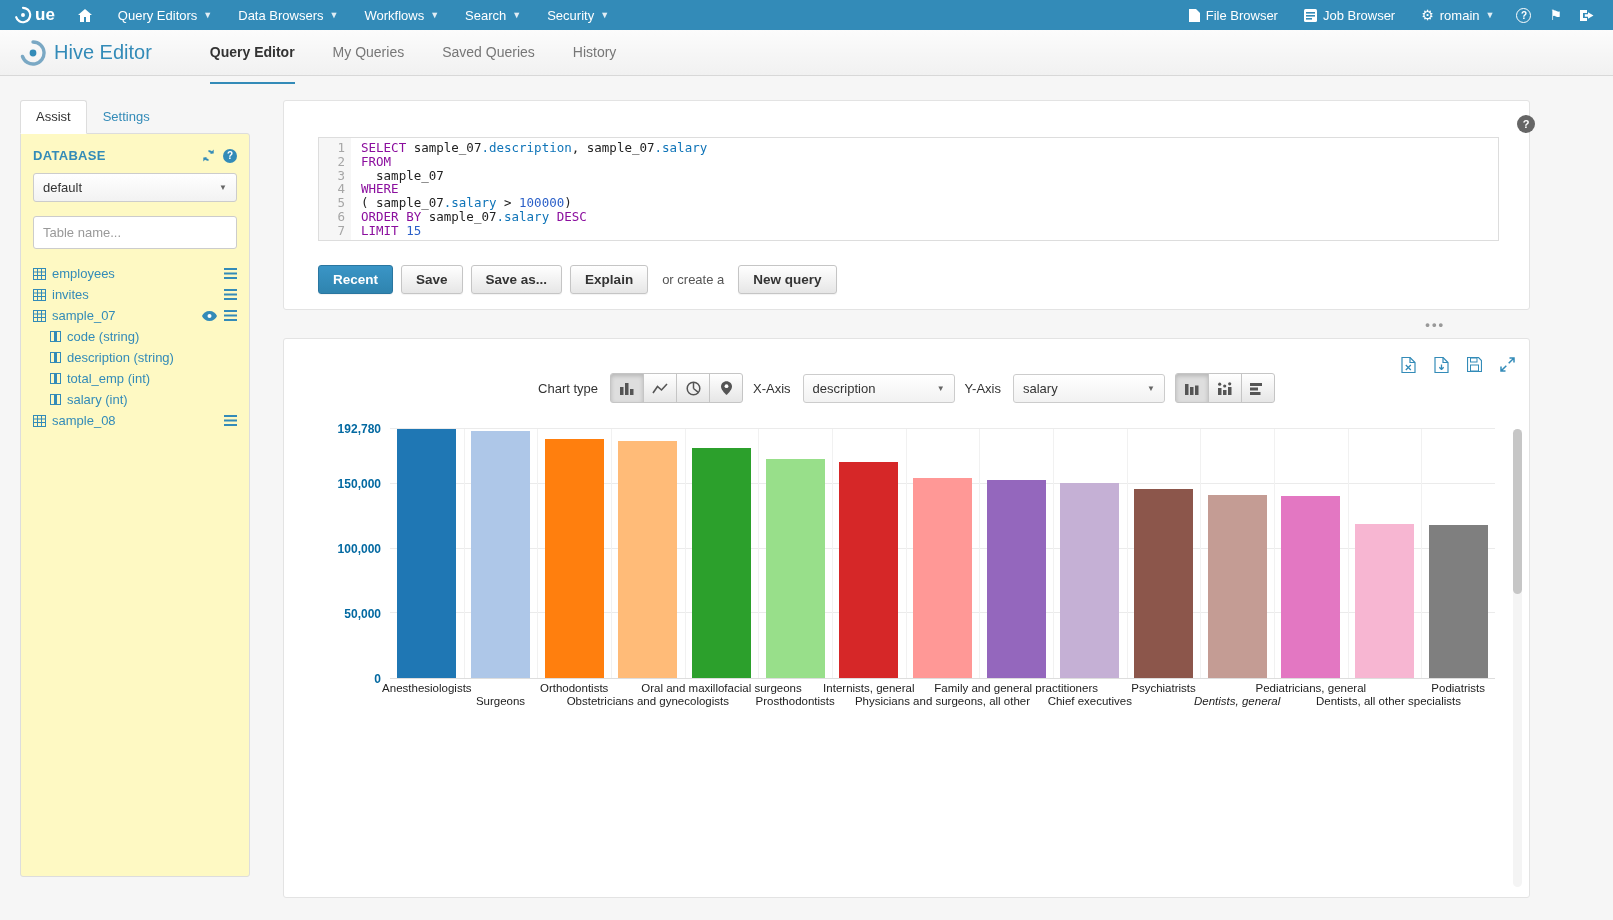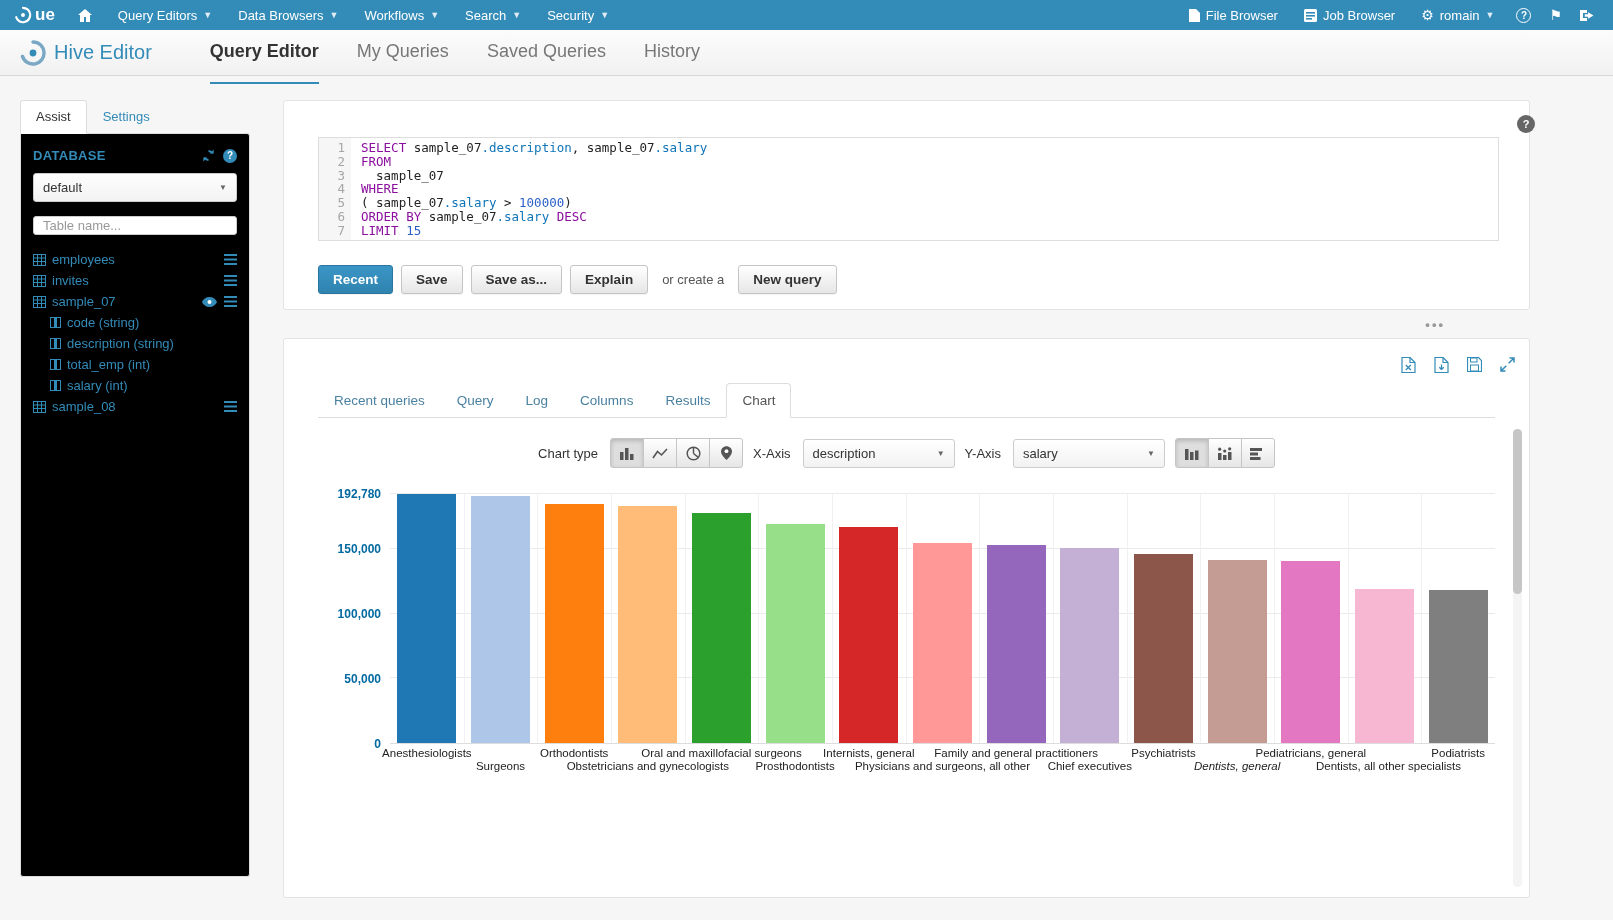--- a/index.html
+++ b/index.html
@@ -15,41 +15,41 @@
   .flex-spacer { flex:1; }
   .nav-icon { display:flex; align-items:center; padding:0 9px; height:30px; cursor:pointer; }
   .qcircle { width:15px; height:15px; border:1.5px solid #fff; border-radius:50%; font-size:10px; font-weight:bold; display:flex; align-items:center; justify-content:center; }
   .glyph { font-size:14px; line-height:1; }
 
   
   .subnav { height:46px; background:linear-gradient(#fcfcfc,#f1f1f1); border-bottom:1px solid #d8d8d8; display:flex; align-items:center; padding:0 20px; }
   .app-brand { display:flex; align-items:center; gap:8px; cursor:pointer; }
   .app-title { color:#338bb8; font-size:20px; }
   .subnav-tabs { display:flex; gap:38px; margin-left:58px; height:46px; align-items:center; }
-  .subnav-tab { color:#777; cursor:pointer; font-size:18px; height:62px; display:flex; align-items:center; border-bottom:2px solid transparent; }
+  .subnav-tab { color:#777; cursor:pointer; font-size:14px; height:62px; display:flex; align-items:center; border-bottom:2px solid transparent; }
   .subnav-tab.active { color:#333; font-weight:bold; border-bottom:2px solid #338bb8; }
 
   
   .content { display:flex; padding:24px 83px 0 20px; }
   .sidebar { width:230px; flex:none; }
   .main { flex:1; margin-left:33px; min-width:0; }
 
   
   .side-tabs { display:flex; }
   .side-tab { padding:8px 15px; font-size:13px; color:#338bb8; cursor:pointer; border:1px solid transparent; border-radius:3px 3px 0 0; }
   .side-tab.active { background:#fff; color:#333; border-color:#ddd; border-bottom-color:#fff; margin-bottom:-1px; position:relative; z-index:2; }
-  .side-body { background:#000000; border:1px solid #ddd; border-radius:0 3px 3px 3px; padding:14px 12px; height:744px; }
+  .side-body { background:#fef9c3; border:1px solid #ddd; border-radius:0 3px 3px 3px; padding:14px 12px; height:744px; }
   .db-header { display:flex; align-items:center; margin-bottom:10px; }
   .db-label { color:#338bb8; font-weight:bold; font-size:13px; letter-spacing:.3px; }
   .db-icons { margin-left:auto; display:flex; align-items:center; gap:7px; }
   .qmark-blue { width:14px; height:14px; background:#338bb8; color:#fff; border-radius:50%; font-size:10px; font-weight:bold; display:flex; align-items:center; justify-content:center; cursor:pointer; }
   .select { height:29px; border:1px solid #ccc; border-radius:3px; background:linear-gradient(#fff,#f2f2f2); display:flex; align-items:center; padding:0 9px; cursor:pointer; color:#333; }
   .sel-caret { margin-left:auto; font-size:8px; color:#666; }
   .db-select { width:100%; margin-bottom:14px; }
-  .table-filter { width:100%; height:19px; border:1px solid #ccc; border-radius:3px; padding:0 9px; font-size:13px; color:#333; font-family:"Liberation Sans",sans-serif; margin-bottom:14px; outline:none; }
+  .table-filter { width:100%; height:33px; border:1px solid #ccc; border-radius:3px; padding:0 9px; font-size:13px; color:#333; font-family:"Liberation Sans",sans-serif; margin-bottom:14px; outline:none; }
   .table-filter::placeholder { color:#999; }
   .table-list { list-style:none; }
   .table-row, .col-row { display:flex; align-items:center; gap:6px; padding:3px 0; height:21px; }
   .t-name { color:#338bb8; cursor:pointer; text-decoration:none; }
   .t-actions { margin-left:auto; display:flex; align-items:center; gap:7px; }
   .t-actions span { cursor:pointer; }
   .col-row { padding-left:17px; color:#338bb8; }
   .icon14 { display:flex; align-items:center; }
 
   
@@ -400,28 +400,20 @@
               <rect x="3.5" y="1" width="6.5" height="4" fill="none" stroke="#338bb8"></rect>
             </svg>
         </span>
         <span>
           <svg width="15" height="15" viewBox="0 0 15 15">
               <path d="M9.5 1h4.5v4.5M5.5 14H1V9.5M14 1L8.7 6.3M1 14l5.3-5.3" stroke="#338bb8" stroke-width="1.5" fill="none"></path>
             </svg>
         </span>
       </div>
 
-      <div class="results-tabs">
-        <span class="r-tab">Recent queries</span>
-        <span class="r-tab">Query</span>
-        <span class="r-tab">Log</span>
-        <span class="r-tab">Columns</span>
-        <span class="r-tab">Results</span>
-        <span class="r-tab active">Chart</span>
-      </div>
 
       <div class="chart-controls">
         <span class="ctl-label">Chart type</span>
         <div class="btn-group">
           <button class="icon-btn active">
             <svg width="16" height="13" viewBox="0 0 16 13">
                 <rect x="1" y="5" width="3.5" height="8" fill="#555"></rect>
                 <rect x="6" y="1" width="3.5" height="12" fill="#555"></rect>
                 <rect x="11" y="7" width="3.5" height="6" fill="#555"></rect>
               </svg>

